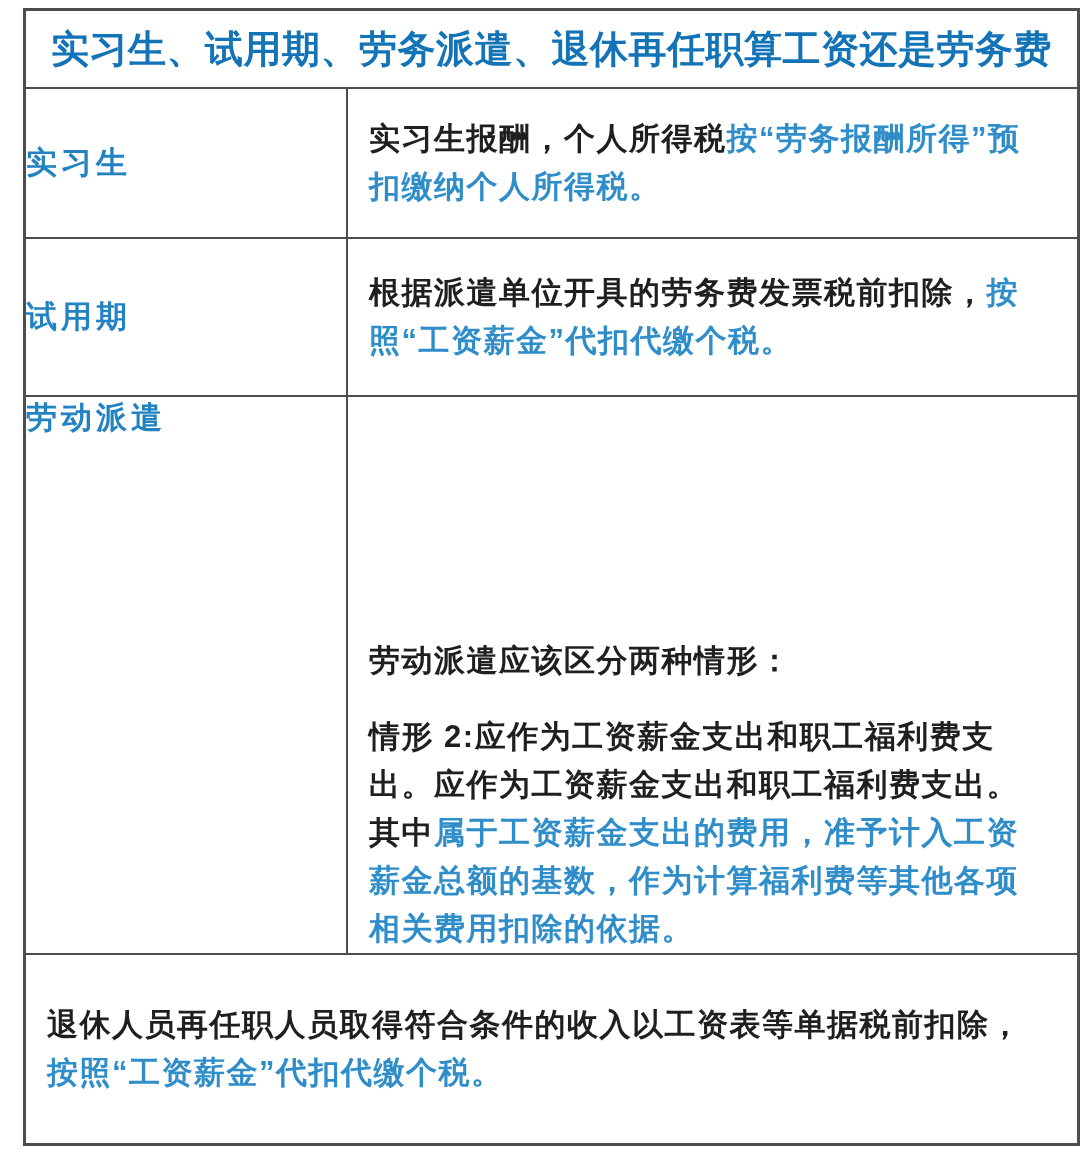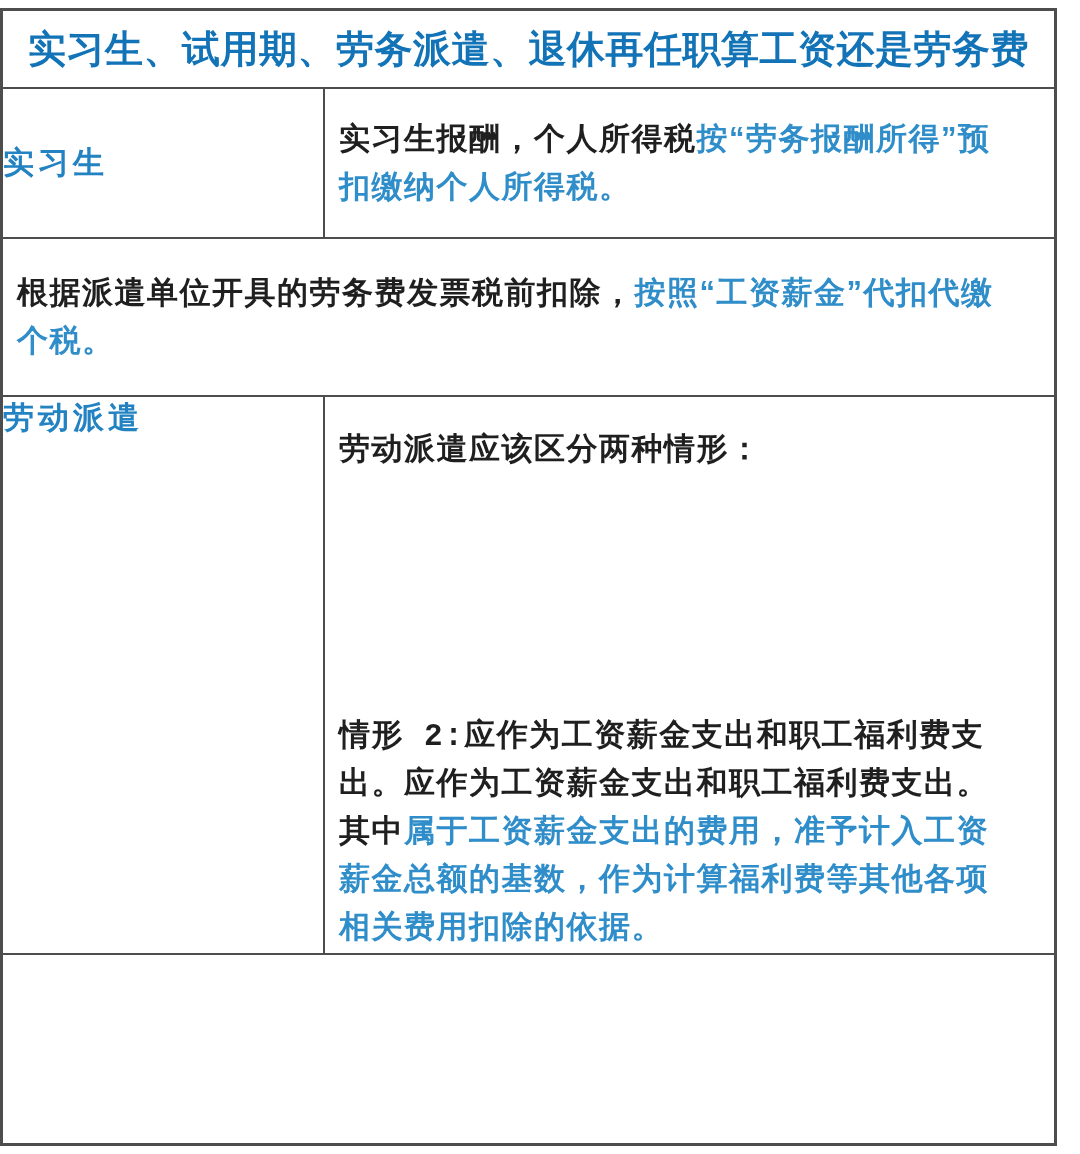--- a/index.html
+++ b/index.html
@@ -11,21 +11,21 @@
   }
   *{box-sizing:border-box;margin:0;padding:0;}
   html,body{width:1080px;height:1154px;background:#ffffff;}
   body{
     font-family:"Liberation Sans","DejaVu Sans",sans-serif;
     font-weight:bold;
     position:relative;
   }
   .table{
     position:absolute;
-    left:0; top:8px;
+    left:23px; top:8px;
     width:1057px; height:1138px;
     border:3px solid var(--border);
     display:flex; flex-direction:column;
     background:#ffffff;
   }
   .header-row{
     height:78px; flex:0 0 78px;
     border-bottom:2px solid var(--border);
     display:flex; align-items:center; justify-content:center;
     color:var(--header-blue);
@@ -49,25 +49,25 @@
   }
   .row-dispatch .label-cell{
     align-items:flex-start;
   }
   .content-cell{
     flex:1 1 auto;
     padding:0 34px 0 14px;
     display:flex; flex-direction:column; justify-content:center;
     font-size:31px; line-height:48px; letter-spacing:1.5px;
     color:var(--text-dark);
+    margin-left:7px;
   }
   .row-dispatch .content-cell{
-    justify-content:space-between;
+    justify-content:flex-end;
     padding-top:30px;
-    font-family:Liberation Mono, monospace;
   }
   .para{margin:0;}
   .para + .para{margin-top:28px;}
   .seg-dark{color:var(--text-dark);}
   .seg-blue{color:var(--text-blue);}
 </style>
 </head>
 <body>
 
 <div class="table">
@@ -77,31 +77,37 @@
   <div class="row row-intern">
     <div class="label-cell">
       <span>实习生</span>
     </div>
     <div class="content-cell">
         <p class="para"><span class="seg-dark">实习生报酬，个人所得税</span><span class="seg-blue">按“劳务报酬所得”预扣缴纳个人所得税。</span></p>
       </div>
   </div>
 
   <div class="row row-probation">
+    <div class="label-cell">
+      <span>试用期</span>
+    </div>
     <div class="content-cell">
         <p class="para"><span class="seg-dark">根据派遣单位开具的劳务费发票税前扣除，</span><span class="seg-blue">按照“工资薪金”代扣代缴个税。</span></p>
       </div>
   </div>
 
   <div class="row row-dispatch">
     <div class="label-cell">
       <span>劳动派遣</span>
     </div>
     <div class="content-cell">
         <p class="para"><span class="seg-dark">劳动派遣应该区分两种情形：</span></p>
         <p class="para"><span class="seg-dark">情形 2:应作为工资薪金支出和职工福利费支出。应作为工资薪金支出和职工福利费支出。其中</span><span class="seg-blue">属于工资薪金支出的费用，准予计入工资薪金总额的基数，作为计算福利费等其他各项相关费用扣除的依据。</span></p>
       </div>
   </div>
 
   <div class="row row-retired">
+    <div class="content-cell">
+        <p class="para"><span class="seg-dark">退休人员再任职人员取得符合条件的收入以工资表等单据税前扣除，</span><span class="seg-blue">按照“工资薪金”代扣代缴个税。</span></p>
+      </div>
   </div>
 
 </div>
 
 </body></html>

